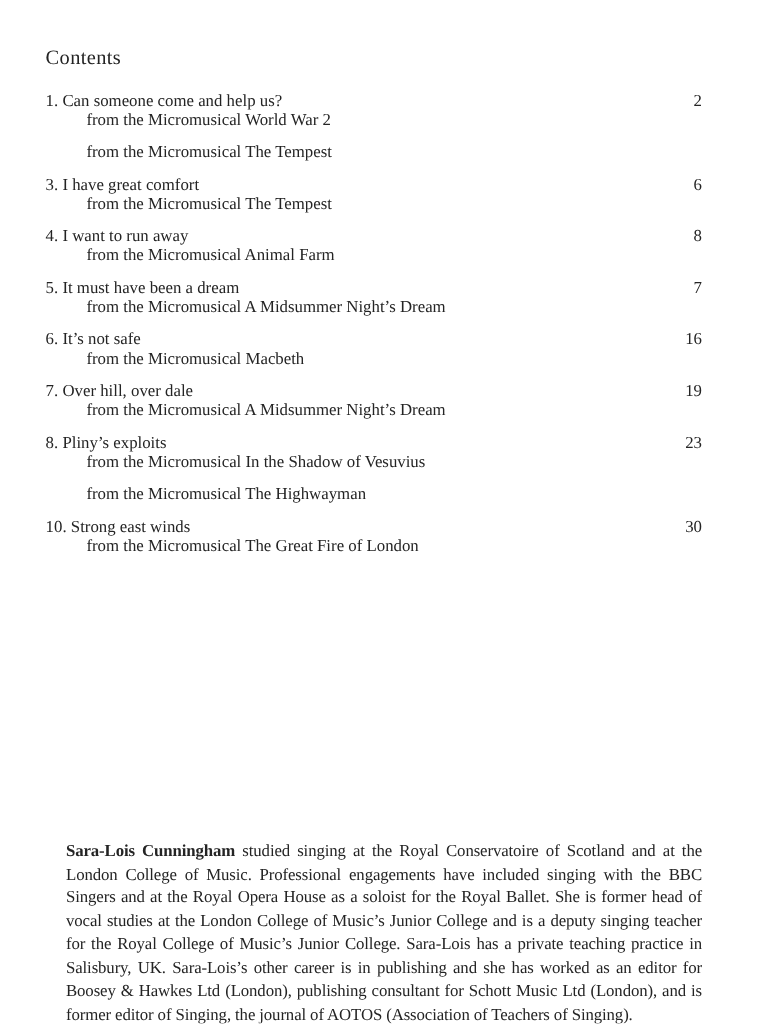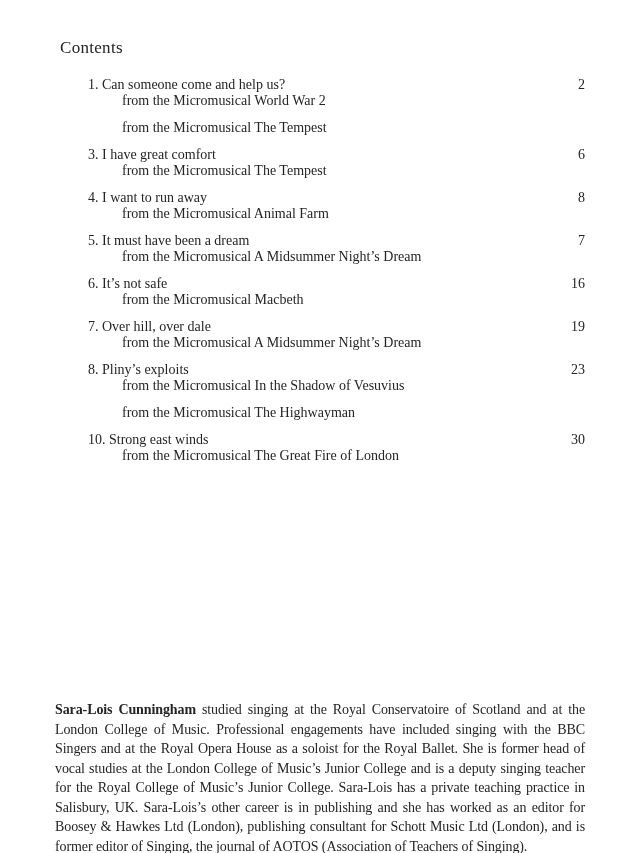--- a/index.html
+++ b/index.html
@@ -9,31 +9,31 @@
     height: 853px;
     background: #ffffff;
     color: #242424;
     font-family: "Liberation Serif", "DejaVu Serif", serif;
     position: relative;
     overflow: hidden;
   }
   .page {
     position: absolute;
     inset: 0;
-    padding: 37px 55px 0 60px;
+    padding: 37px 55px 0 38px;
   }
   .contents-title {
     font-size: 17px;
     line-height: 21px;
     font-weight: normal;
     letter-spacing: 0.3px;
     margin: 0 0 19px 0;
   }
   .toc { }
-  .toc-entry { margin-bottom: 11px; margin-left: 28px; }
+  .toc-entry { margin-bottom: 11px; }
   .toc-row {
     display: flex;
     justify-content: space-between;
     align-items: baseline;
     font-size: 14px;
     line-height: 16px;
   }
   .toc-entry-title { white-space: nowrap; }
   .toc-entry-page { text-align: right; }
   .toc-sub {

